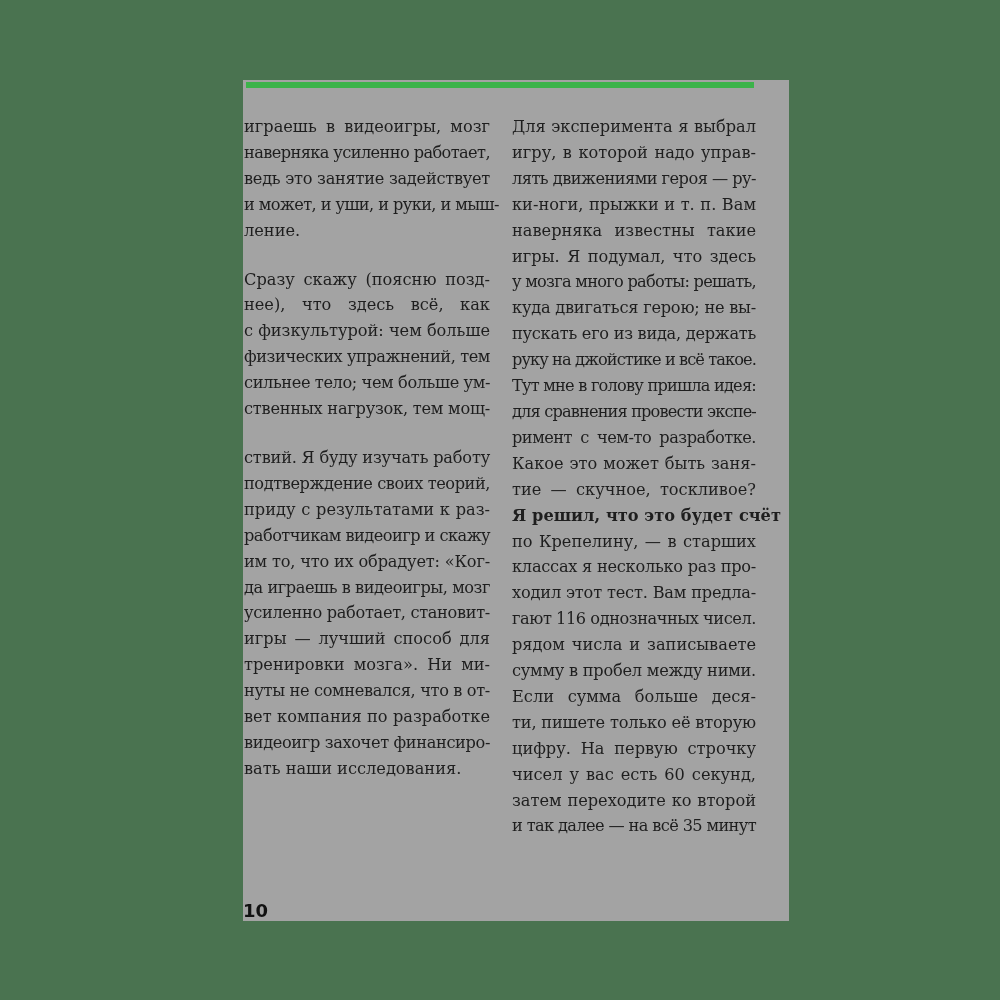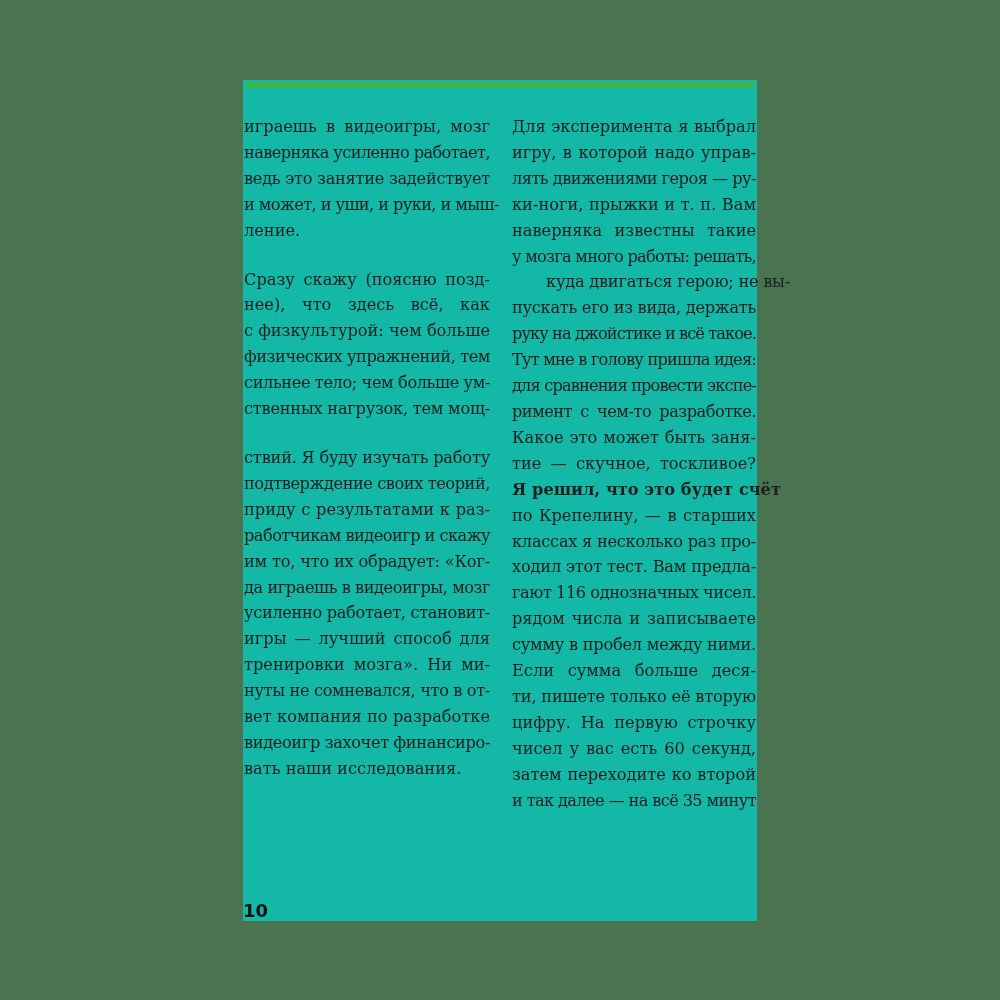--- a/index.html
+++ b/index.html
@@ -9,21 +9,22 @@
       height: 1000px;
       background: #4a7350;
       overflow: hidden;
     }
     .page {
       position: absolute;
       left: 243px;
       top: 80px;
       width: 514px;
       height: 841px;
-      background: #14b8a6;
+      background: #a3a3a3;
+      padding-left: 32px;
     }
     .top-rule {
       position: absolute;
       left: 3px;
       top: 2px;
       width: 508px;
       height: 6px;
       background: #3cb34a;
     }
     .column {
@@ -103,22 +104,23 @@
         <span class="line last" style="display: block;">вать наши исследования.</span>
       </div>
     </div>
   <div class="column col-right" id="right-col">
       <div>
         <span class="line" style="display: block; word-spacing: 0.4375px;">Для эксперимента я выбрал</span>
         <span class="line" style="display: block; word-spacing: 1.36719px;">игру, в которой надо управ-</span>
         <span class="line" style="display: block; letter-spacing: -0.528935px;">лять движениями героя — ру-</span>
         <span class="line" style="display: block; word-spacing: 0.428125px;">ки-ноги, прыжки и т. п. Вам</span>
         <span class="line" style="display: block; word-spacing: 7.17188px;">наверняка известны такие</span>
+        <span class="line" style="display: block; word-spacing: 2.33203px;">игры. Я подумал, что здесь</span>
         <span class="line" style="display: block; letter-spacing: -0.728448px;">у мозга много работы: решать,</span>
-        <span class="line" style="display: block; letter-spacing: -0.230469px; margin-left: 34px;">куда двигаться герою; не вы-</span>
+        <span class="line" style="display: block; letter-spacing: -0.230469px;">куда двигаться герою; не вы-</span>
         <span class="line" style="display: block; letter-spacing: -0.279018px;">пускать его из вида, держать</span>
         <span class="line" style="display: block; letter-spacing: -0.911458px;">руку на джойстике и всё такое.</span>
         <span class="line" style="display: block; letter-spacing: -0.789871px;">Тут мне в голову пришла идея:</span>
         <span class="line" style="display: block; letter-spacing: -0.853448px;">для сравнения провести экспе-</span>
         <span class="line" style="display: block; letter-spacing: -0.5px;">римент с чем-то разработке.</span>
         <span class="line" style="display: block; word-spacing: 0.726562px;">Какое это может быть заня-</span>
         <span class="line" style="display: block; word-spacing: 4.09896px;">тие — скучное, тоскливое?</span>
         <span class="line" style="display: block; word-spacing: 0.146875px; font-weight: bold;">Я решил, что это будет счёт</span>
         <span class="line" style="display: block; word-spacing: 1.30078px;">по Крепелину, — в старших</span>
         <span class="line" style="display: block; letter-spacing: -0.258371px;">классах я несколько раз про-</span>

